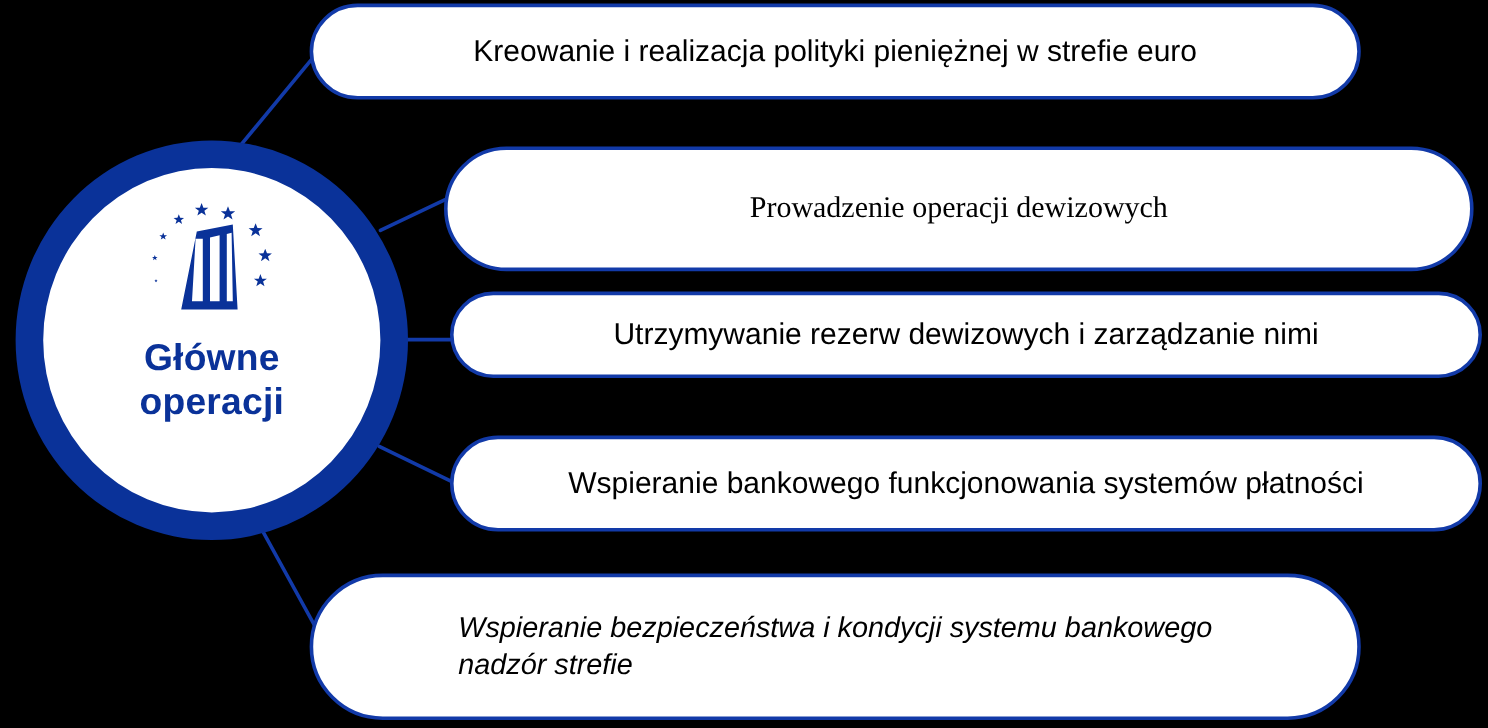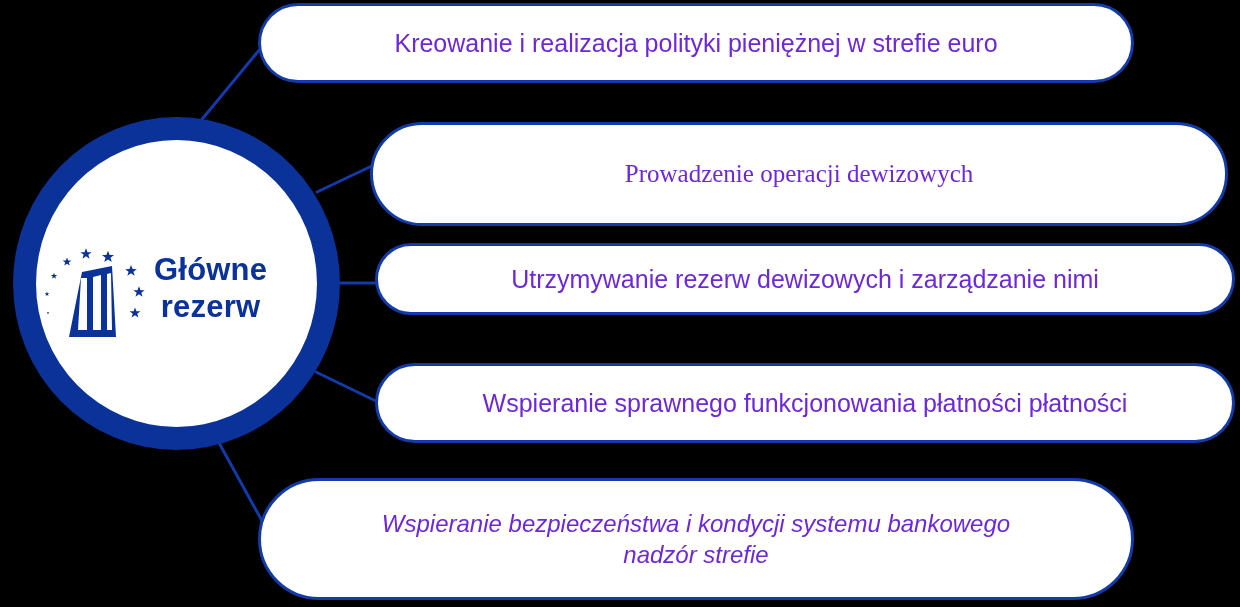--- a/index.html
+++ b/index.html
@@ -9,21 +9,21 @@
   
   #connectors{position:absolute;left:0;top:0;width:1240px;height:607px;}
 
   
   #hub{
     position:absolute;left:13px;top:117px;width:327px;height:333px;
     border-radius:50%;
     background:#ffffff;
     border:23px solid #0A3299;
     box-sizing:border-box;
-    display:flex;flex-direction:row;align-items:center;justify-content:flex-start;
+    display:flex;flex-direction:column;align-items:center;justify-content:flex-start;
   }
   #hub-icon{margin-top:26px;width:118px;height:104px;display:block;}
   #hub-label{
     margin-top:10px;
     color:#0A3299;
     font-size:31px;
     font-weight:bold;
     line-height:1.18;
     text-align:center;
     letter-spacing:.2px;
@@ -31,24 +31,23 @@
   #hub-label .ln{display:block;}
 
   
   .pill{
     position:absolute;
     background:#ffffff;
     border:3px solid #123AA8;
     box-sizing:border-box;
     border-radius:999px;
     display:flex;align-items:center;justify-content:center;
-    color:#6d28d9;
+    color:#000000;
     font-size:25px;
     line-height:1.30;
-    text-align:center;
     padding:16px 34px;
   }
   .pill .ln{display:block;white-space:nowrap;}
 
   #pill1{left:258px;top:3px;  width:876px;height:80px;}
   #pill2{left:370px;top:122px;width:858px;height:104px;font-family:Liberation Serif, serif;}
   #pill3{left:375px;top:243px;width:860px;height:72px;}
   #pill4{left:375px;top:363px;width:860px;height:80px;}
   #pill5{left:258px;top:478px;width:876px;height:122px;font-size:24px;line-height:1.30;font-style:italic;}
 </style>
@@ -100,38 +99,38 @@
         </g>
 
         <path d="M46,27 L76,21 L80,92 L33,92 Z
                  M51,33 L51,85 L42,85 L45,33 Z
                  M57,32 L65,30 L65,85 L57,85 Z
                  M71,29 L75,28 L76,85 L71,85 Z" fill-rule="evenodd"></path>
       </g>
     </svg>
     <div id="hub-label">
       <span class="ln">Główne</span>
-      <span class="ln">rezerw</span>
+      <span class="ln">operacji</span>
     </div>
   </div>
 
   <div class="pill" id="pill1">
     <span class="ln">Kreowanie i realizacja polityki pieniężnej w strefie euro</span>
   </div>
 
   <div class="pill" id="pill2">
     <span class="ln">Prowadzenie operacji dewizowych</span>
   </div>
 
   <div class="pill" id="pill3">
     <span class="ln">Utrzymywanie  rezerw  dewizowych  i zarządzanie  nimi</span>
   </div>
 
   <div class="pill" id="pill4">
-    <span class="ln">Wspieranie sprawnego funkcjonowania  płatności  płatności</span>
+    <span class="ln">Wspieranie bankowego funkcjonowania  systemów  płatności</span>
   </div>
 
   <div class="pill" id="pill5">
     <div>
       <span class="ln">Wspieranie bezpieczeństwa  i kondycji systemu  bankowego</span>
       <span class="ln">nadzór  strefie</span>
     </div>
   </div>
 
 </div>

